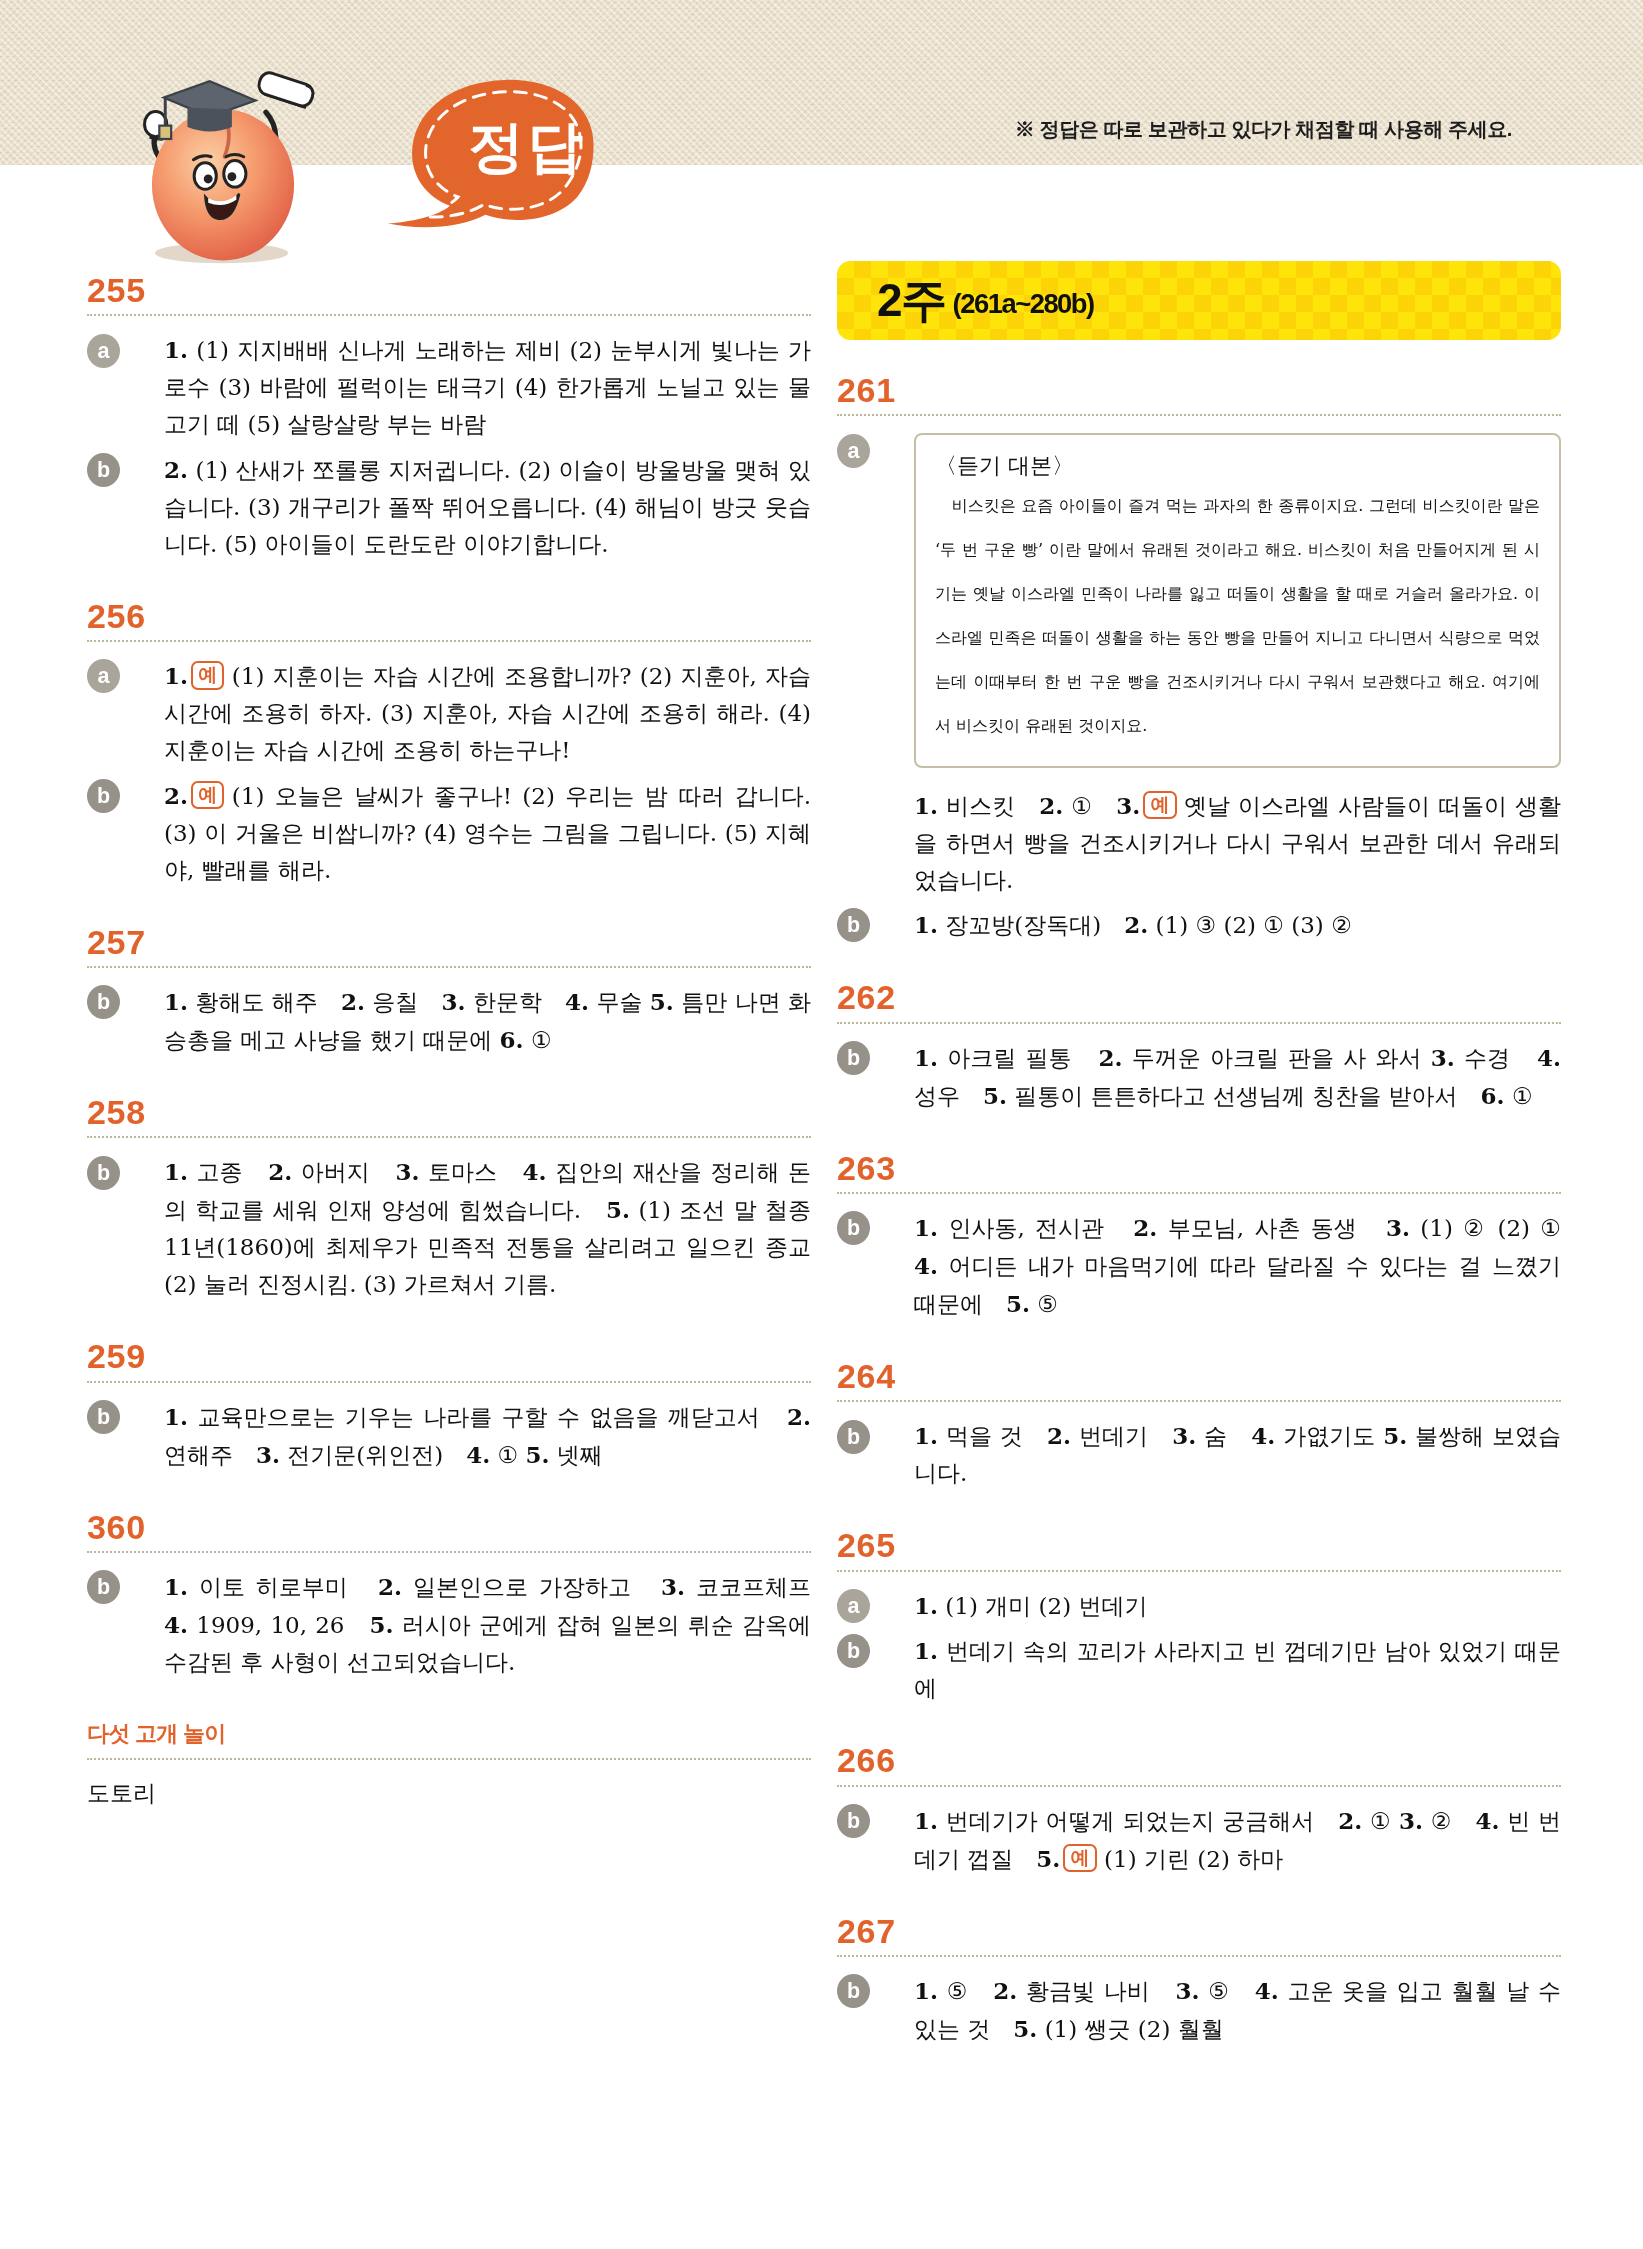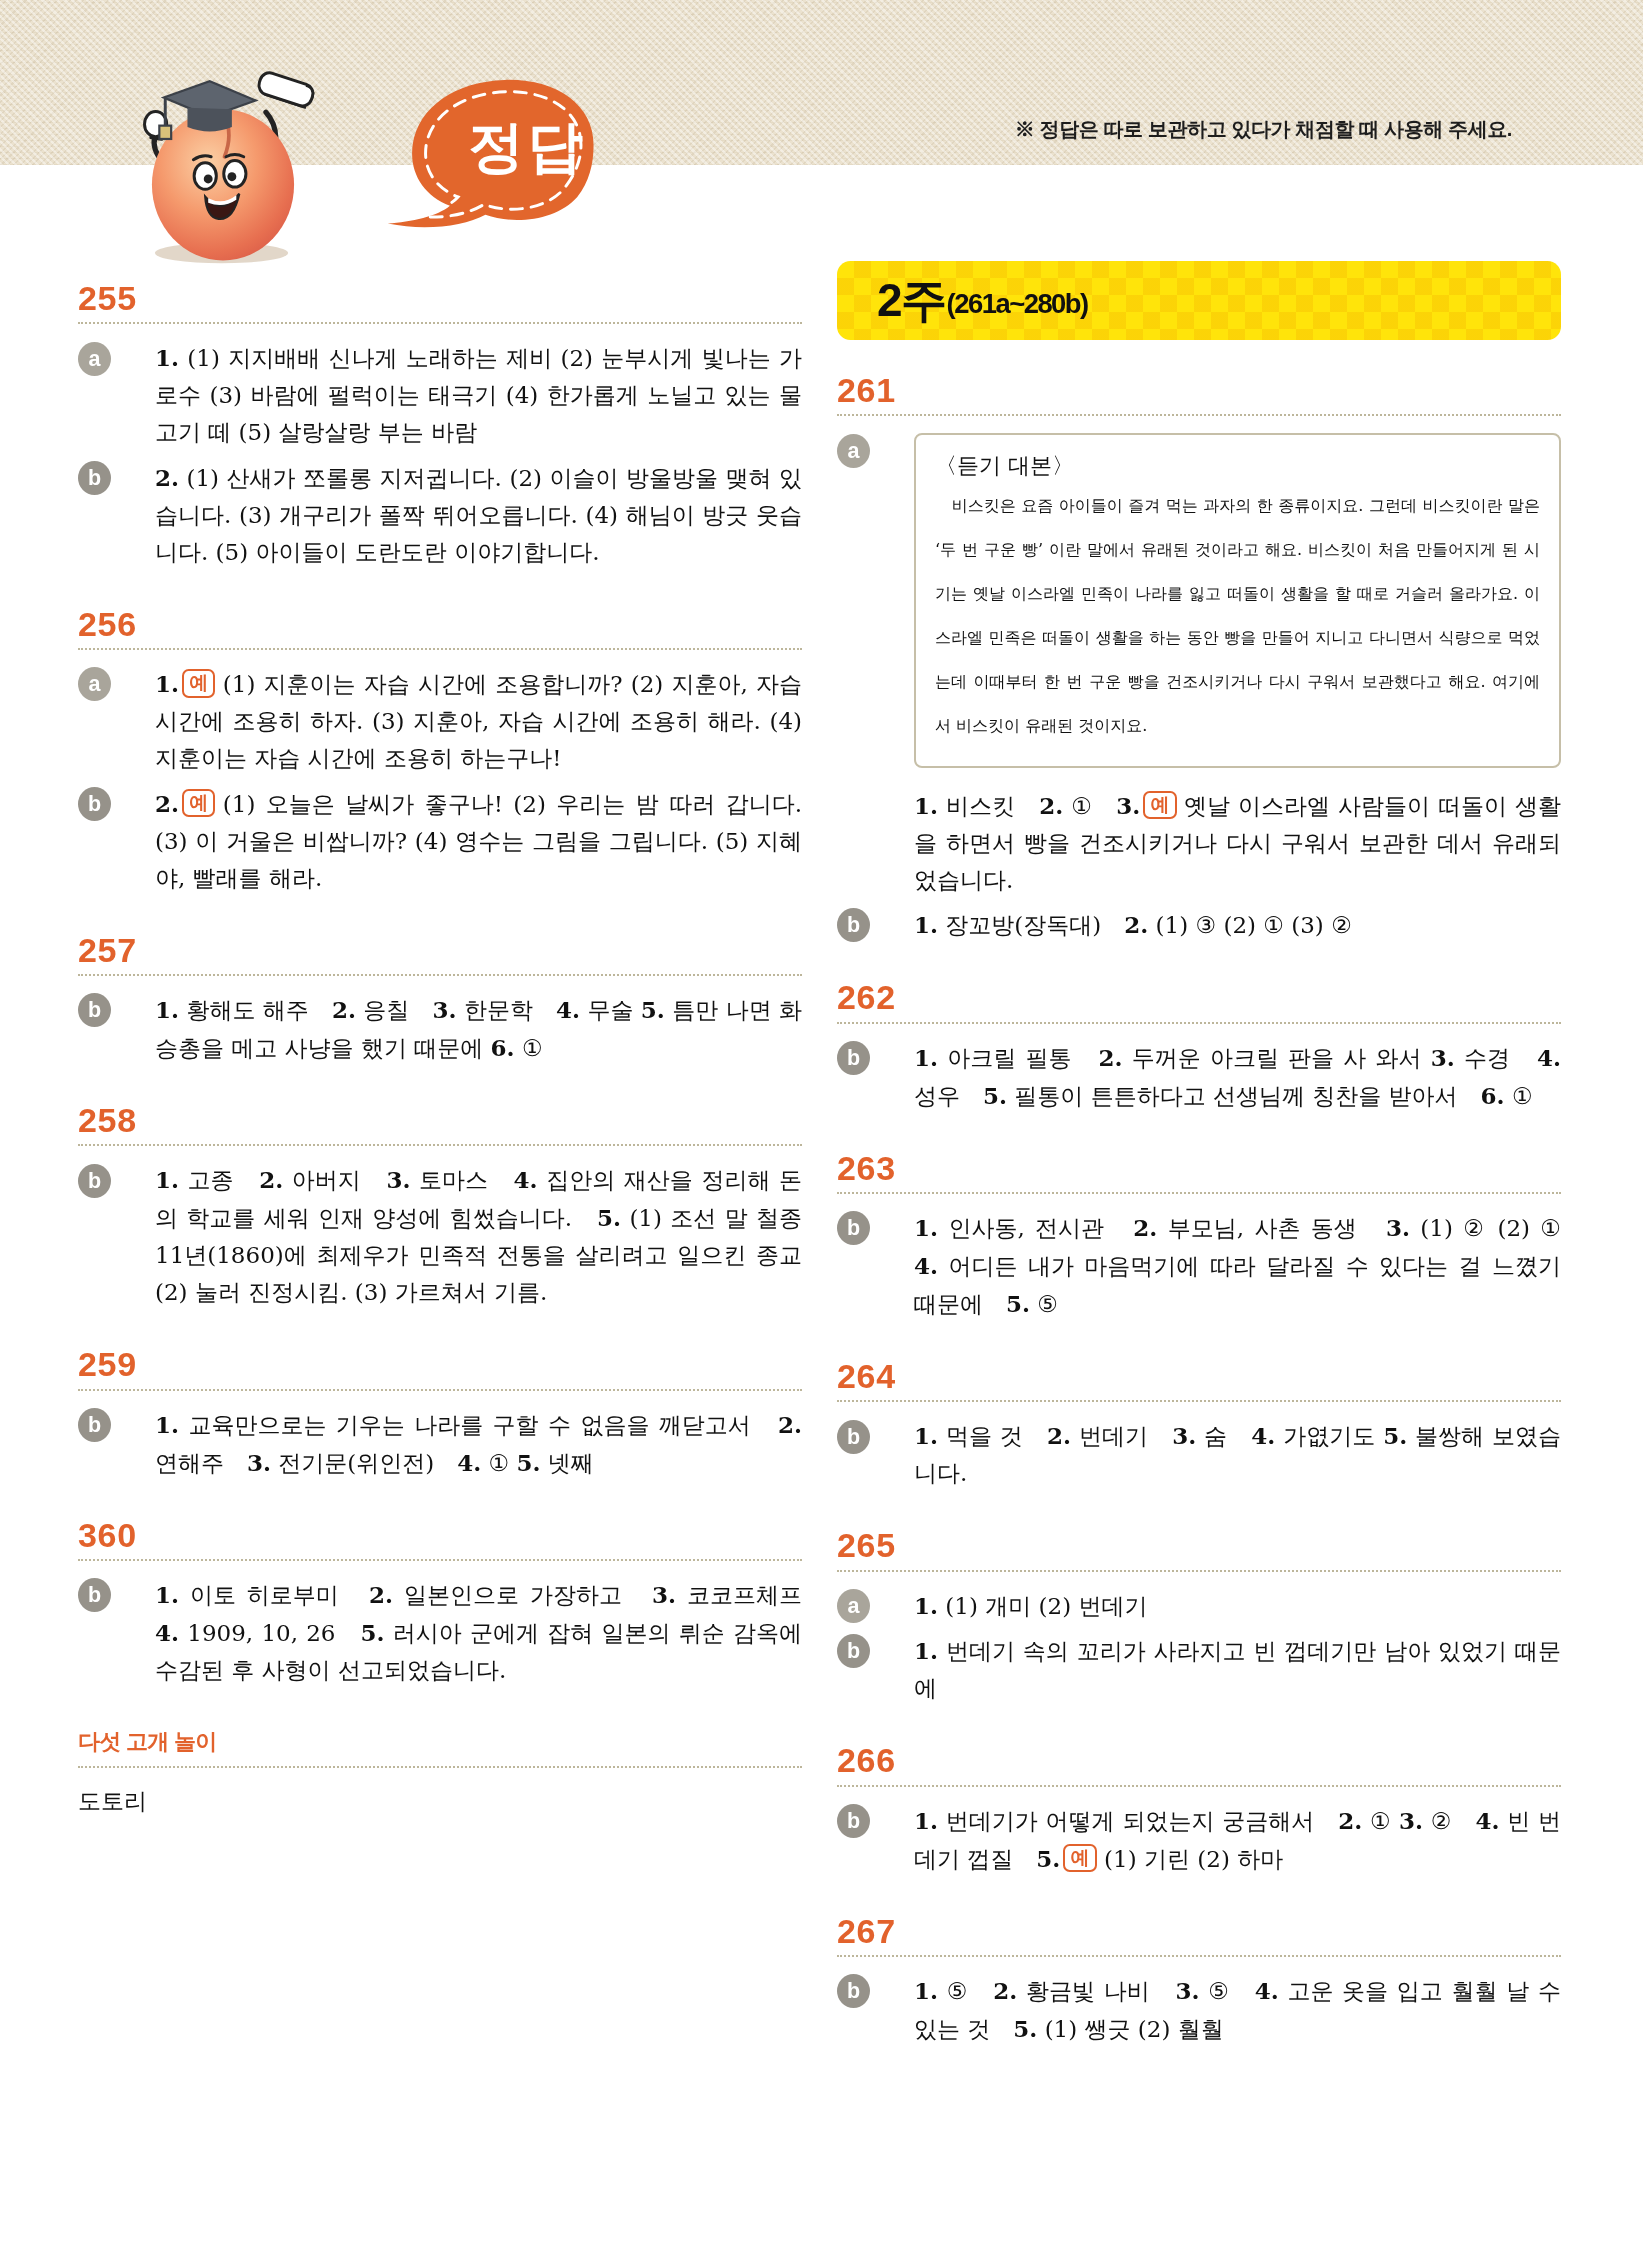--- a/index.html
+++ b/index.html
@@ -24,32 +24,32 @@
   .mascot{position:absolute;left:119px;top:59px;}
   .bubble-wrap{position:absolute;left:355px;top:74px;width:252px;height:157px;}
   .bubble-title{
     position:absolute;left:77px;top:36px;width:134px;text-align:center;
     font-family:"Liberation Sans", sans-serif;font-weight:700;font-size:56px;color:#ffffff;
     letter-spacing:3px;
     margin-left:28px;
   }
   
   .col{position:absolute;top:273px;width:724px;}
-  .col-left{left:78px;margin-top:8px;}
+  .col-left{left:87px;}
   .col-right{left:837px;top:261px;}
   
   .banner{
     height:79px;border-radius:13.4px;margin-bottom:33px;box-sizing:border-box;
     background-color:#ffe40a;
     background-image:conic-gradient(rgba(244,176,0,.32) 0 25%, transparent 0 50%, rgba(244,176,0,.32) 0 75%, transparent 0);
     background-size:34px 34px;
     display:flex;align-items:center;padding-left:40px;
   }
   .banner-week{font-family:"Liberation Sans", sans-serif;font-weight:700;font-size:46px;color:#101010;letter-spacing:-1.5px;}
-  .banner-range{font-family:"Liberation Sans", sans-serif;font-weight:700;font-size:27.4px;color:#101010;margin-left:1px;margin-top:7.4px;letter-spacing:-1.5px;}
+  .banner-range{font-family:"Liberation Sans", sans-serif;font-weight:700;font-size:27.4px;color:#101010;margin-left:7px;margin-top:7.4px;letter-spacing:-1.5px;}
   
   .section{margin-bottom:36px;}
   .sec-num{font-family:"Liberation Sans", sans-serif;font-weight:700;font-size:34px;line-height:34px;color:#e2622c;letter-spacing:0.7px;}
   .special-title{font-family:"Liberation Sans", sans-serif;font-weight:700;font-size:22px;line-height:33px;color:#e2622c;letter-spacing:-0.7px;}
   .rule{border-bottom:2.2px dotted #bdb69b;margin-top:7.4px;margin-bottom:15px;}
   .item{display:flex;margin-bottom:7.4px;}
   .badge-col{width:77px;flex:none;padding-top:2.2px;}
   .badge{
     display:inline-block;width:33px;height:34px;border-radius:50%;
     color:#fff;font-family:"Liberation Sans", sans-serif;font-weight:700;font-size:21.5px;

